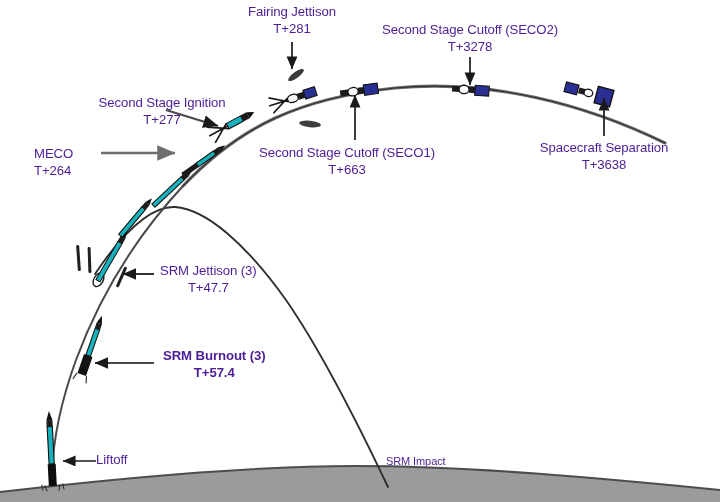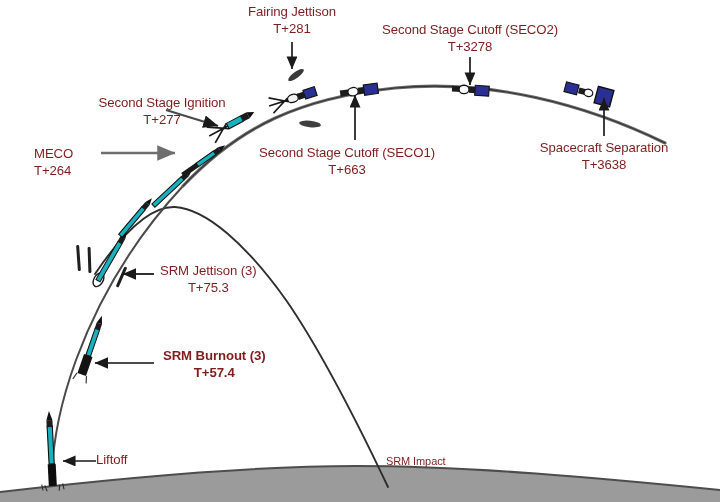--- a/index.html
+++ b/index.html
@@ -21,21 +21,21 @@
   #diagram-svg {
     position: absolute;
     left: 0;
     top: 0;
     width: 720px;
     height: 502px;
     display: block;
   }
   .evt-label {
     position: absolute;
-    color: #7f1d1d;
+    color: #4c1d95;
     font-family: "Liberation Sans", sans-serif;
     font-size: 13.2px;
     line-height: 16.5px;
     white-space: nowrap;
     letter-spacing: -0.1px;
   }
   .evt-label .ln {
     display: block;
   }
   .ta-center { text-align: center; }
@@ -186,21 +186,21 @@
     <span class="ln">Liftoff</span>
   </div>
 
   <div class="evt-label ta-center" style="left:163px; top:348px;font-weight:bold;">
     <span class="ln">SRM Burnout (3)</span>
     <span class="ln">T+57.4</span>
   </div>
 
   <div class="evt-label ta-center" style="left:160px; top:263px;">
     <span class="ln">SRM Jettison (3)</span>
-    <span class="ln">T+75.3</span>
+    <span class="ln">T+47.7</span>
   </div>
 
   <div class="evt-label ta-left" style="left:34px; top:146px;">
     <span class="ln">MECO</span>
     <span class="ln">T+264</span>
   </div>
 
   <div class="evt-label ta-center" style="left:82px; top:89px; width:160px;margin-top:6px;">
     <span class="ln">Second Stage Ignition</span>
     <span class="ln">T+277</span>

